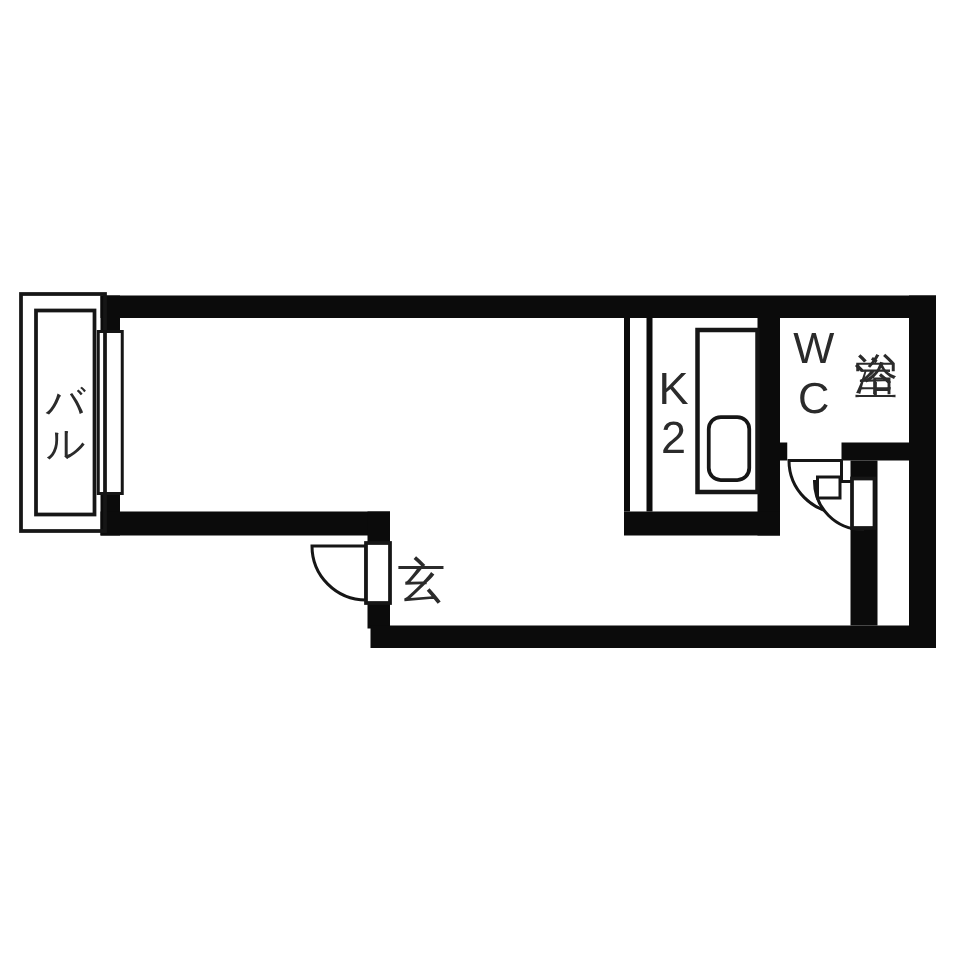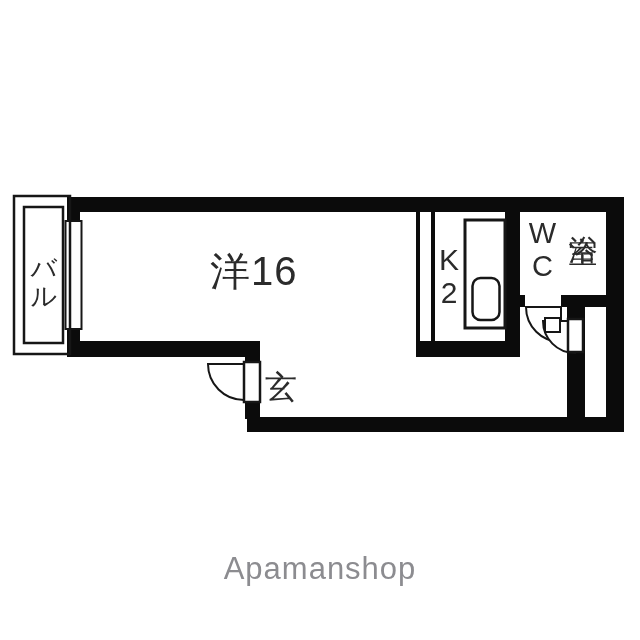--- a/index.html
+++ b/index.html
@@ -75,24 +75,22 @@
     <path class="arc" d="M 575 321 L 543 321 A 32 32 0 0 0 575 353 Z" stroke-width="2"></path>
     <rect class="fixture" x="545" y="318" width="15" height="14" stroke-width="2"></rect>
     <rect class="fixture" x="568" y="319" width="15" height="33" stroke-width="2.5"></rect>
 
     <rect class="fixture" x="465" y="220" width="40" height="108" stroke-width="3"></rect>
     <rect class="fixture" x="472.5" y="278" width="27" height="42" rx="8" stroke-width="2.5"></rect>
   </svg>
 
   <div class="label label-v balcony-label">バル</div>
 
-  <div class="label label-h living-label">洋16</div>
 
   <div class="label label-h entrance-label">玄</div>
 
   <div class="label label-v kitchen-label">K2</div>
 
   <div class="label label-v wc-label">WC</div>
 
   <div class="label label-v bath-label">浴室</div>
 
-  <div class="brand">Apamanshop</div>
 </div>
 
 </body></html>

